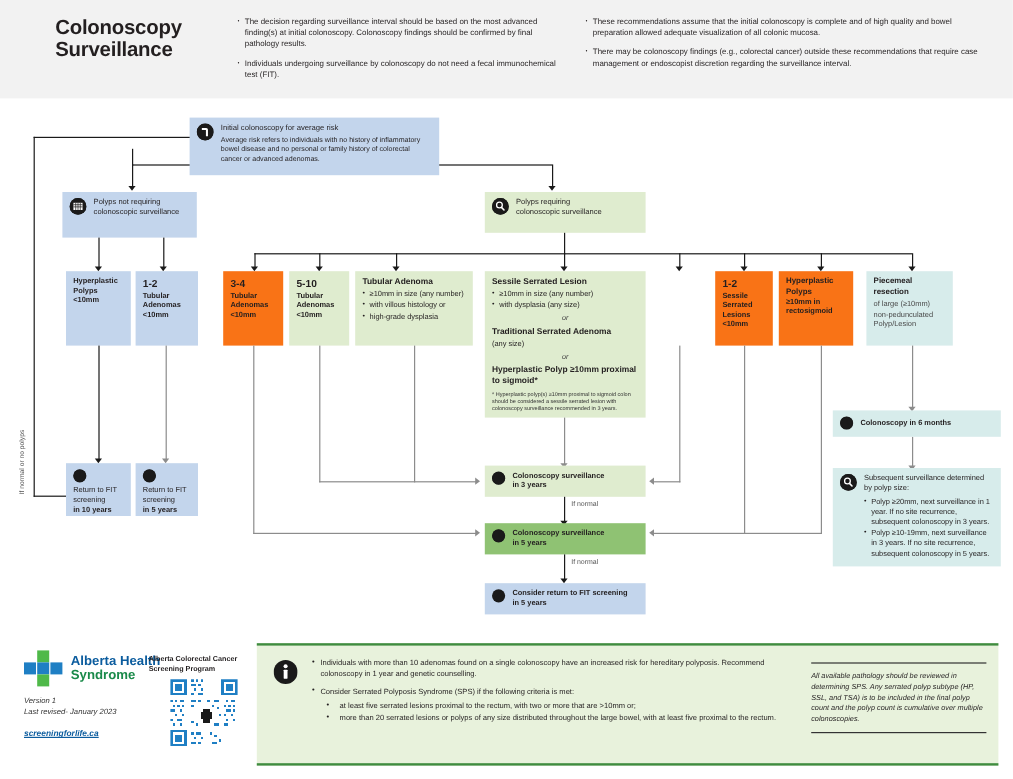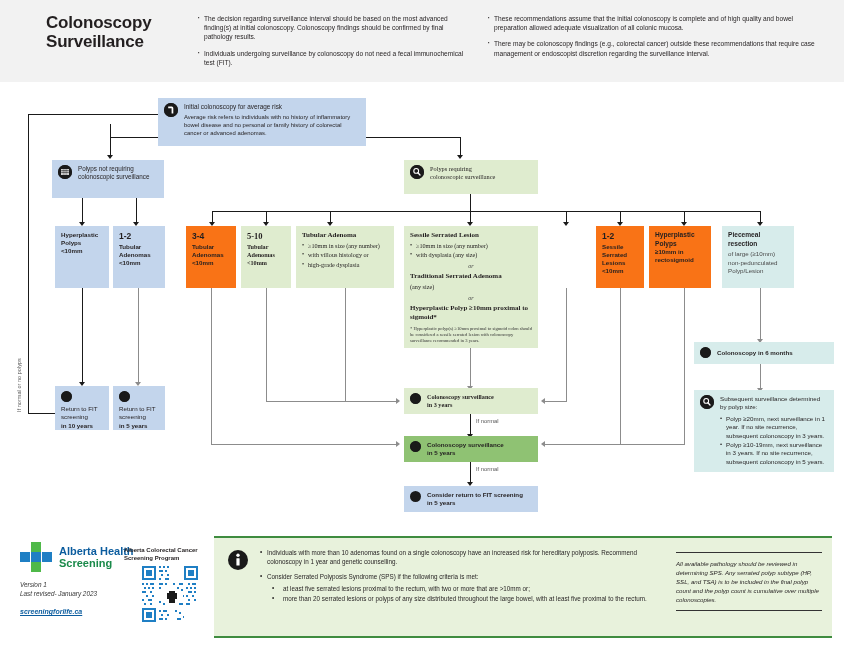--- a/index.html
+++ b/index.html
@@ -35,21 +35,21 @@
   
   #flow { left: 0; top: 82px; width: 784px; height: 440px; }
 
   .box {
     position: absolute;
     font-size: 6.2px; line-height: 8.4px;
     padding: 5px 6px;
   }
   .blue   { background: #c3d5ec; }
   .green  { background: #f97316; }
-  .lgreen { background: #dfeccf; font-family: Liberation Serif, serif; }
+  .lgreen { background: #dfeccf; }
   .mgreen { background: #8fc273; }
   .teal   { background: #d7eceb; }
 
   .box-title { font-weight: bold; font-size: 7px; line-height: 9px; margin-bottom: 2px; }
   .box-sub { font-weight: bold; font-size: 6.2px; line-height: 8px; }
   .box-num { font-weight: bold; font-size: 8.5px; line-height: 10px; margin-bottom: 2px; }
 
   ul.b { list-style: none; margin: 0; padding: 0; }
   ul.b li { position: relative; padding-left: 6px; margin-bottom: 1px; }
   ul.b li::before {
@@ -452,21 +452,21 @@
     <div style="display:flex; align-items:center; gap:5px;">
       <div class="ahs-cross">
         <div class="ahs-sq" style="left:0px;  top:10px; background:#1f7fc4;"></div>
         <div class="ahs-sq" style="left:11px; top:0px;  background:#4fb949;"></div>
         <div class="ahs-sq" style="left:11px; top:10px; background:#1f7fc4;"></div>
         <div class="ahs-sq" style="left:22px; top:10px; background:#1f7fc4;"></div>
         <div class="ahs-sq" style="left:11px; top:20px; background:#4fb949;"></div>
       </div>
       <div class="ahs-name">
         <span class="blu">Alberta Health</span><br>
-        <span>Screening</span>
+        <span>Syndrome</span>
       </div>
     </div>
   </div>
 
   <div class="abs" id="version-txt">
     <div>Version 1</div>
     <div>Last revised- January 2023</div>
   </div>
   <a class="abs" id="site-link" href="#">screeningforlife.ca</a>
 

